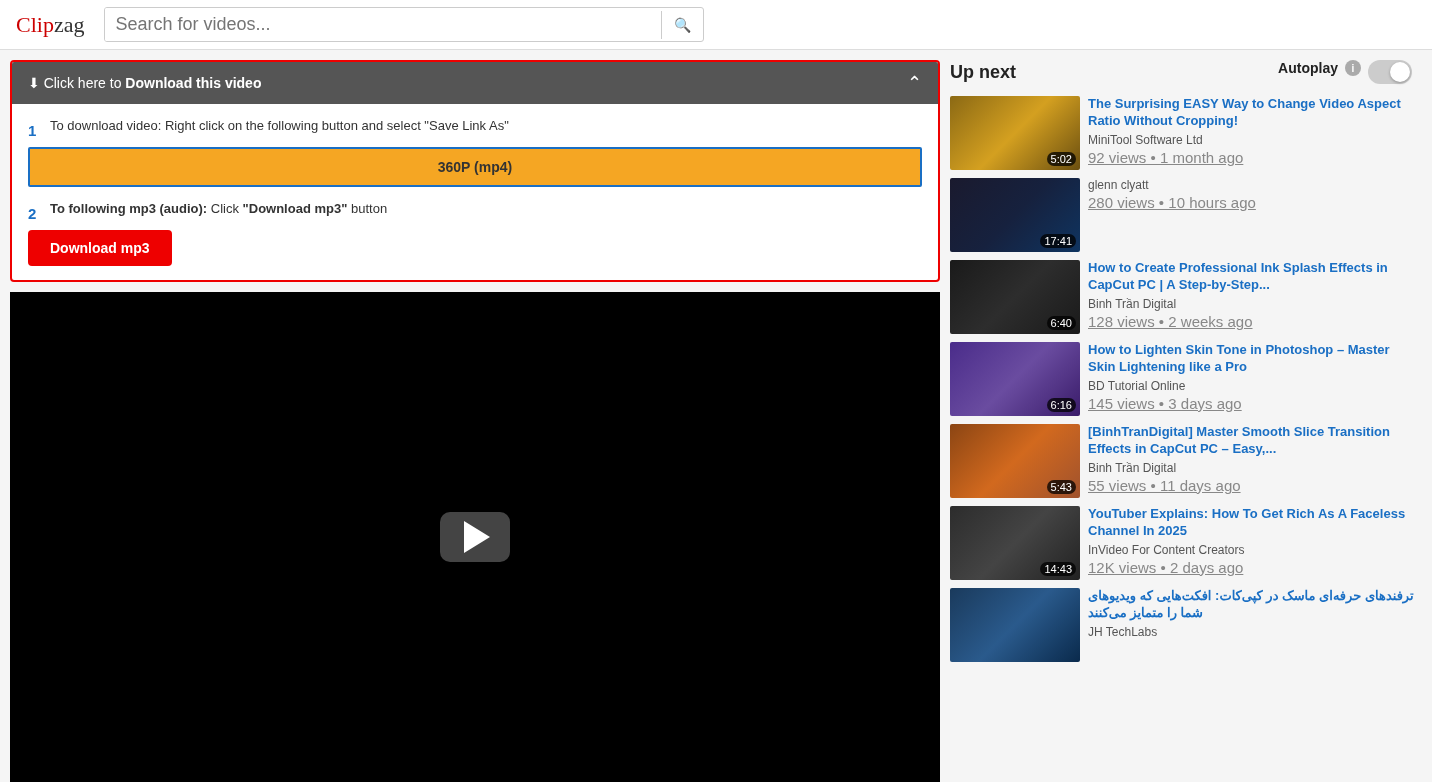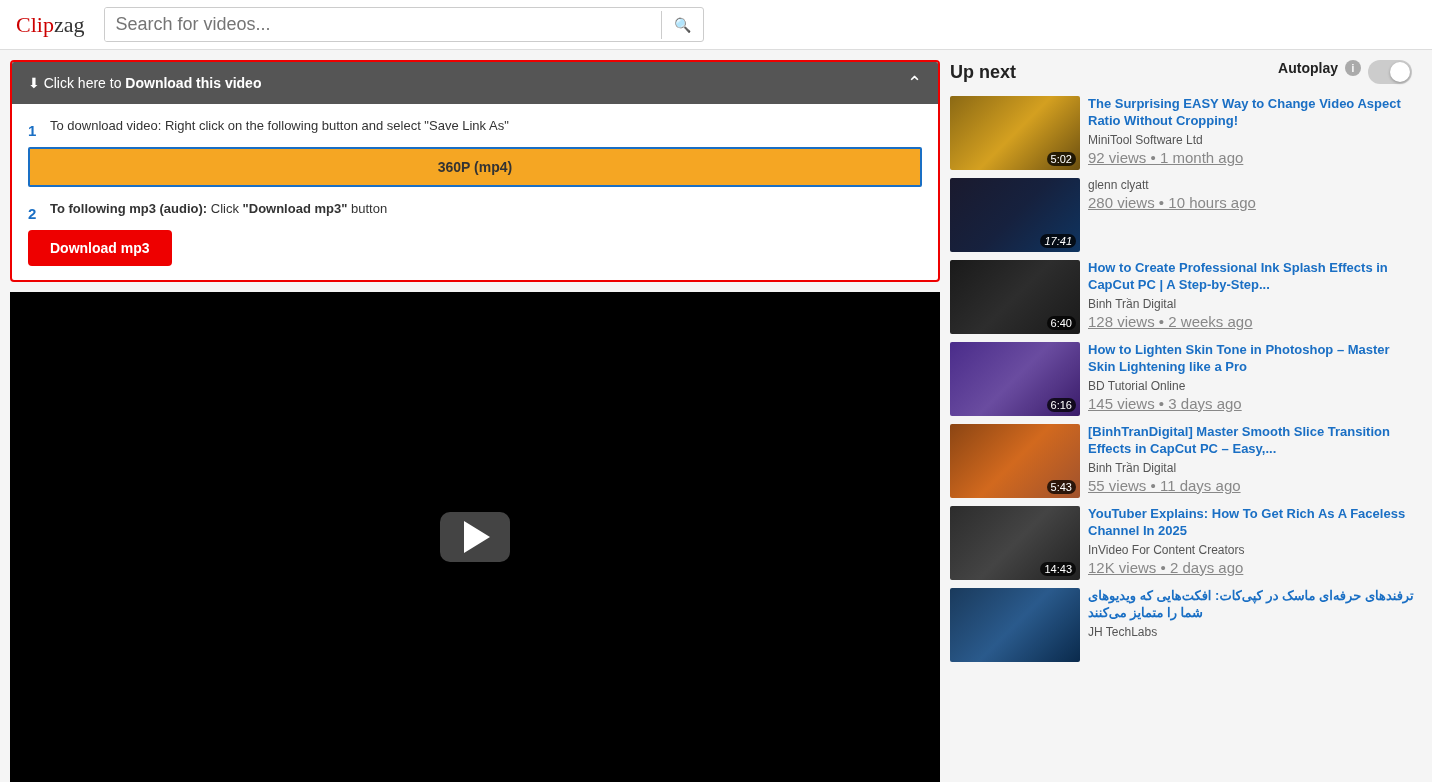--- a/index.html
+++ b/index.html
@@ -50,21 +50,21 @@
     .toggle { width: 44px; height: 24px; background: #ccc; border-radius: 12px; position: relative; cursor: pointer; }
     .toggle-knob { width: 20px; height: 20px; background: #fff; border-radius: 50%; position: absolute; top: 2px; right: 2px; box-shadow: 0 1px 3px rgba(0,0,0,0.3); }
 
     
     .video-list { display: flex; flex-direction: column; gap: 8px; overflow-y: auto; max-height: 700px; padding-right: 8px; }
     .video-item { display: flex; gap: 8px; cursor: pointer; }
     .video-thumb { flex: 0 0 130px; height: 74px; background: #000; position: relative; border-radius: 2px; overflow: hidden; }
     .thumb-duration { position: absolute; bottom: 4px; right: 4px; background: rgba(0,0,0,0.75); color: #fff; font-size: 11px; padding: 1px 4px; border-radius: 7px; }
     
     .thumb-1 { background: linear-gradient(135deg, #8B6914 0%, #D4A020 50%, #6B4F10 100%); }
-    .thumb-2 { background: linear-gradient(135deg, #1a1a2e 0%, #16213e 50%, #0f3460 100%); font-style: italic; }
+    .thumb-2 { background: linear-gradient(135deg, #1a1a2e 0%, #16213e 50%, #0f3460 100%); }
     .thumb-3 { background: linear-gradient(135deg, #1a1a1a 0%, #2d2d2d 50%, #1a1a1a 100%); }
     .thumb-4 { background: linear-gradient(135deg, #4a2c8a 0%, #6a4ca0 50%, #3a1c6a 100%); }
     .thumb-5 { background: linear-gradient(135deg, #8B4513 0%, #D2691E 50%, #A0522D 100%); }
     .thumb-6 { background: linear-gradient(135deg, #2c2c2c 0%, #444 50%, #222 100%); }
     .thumb-7 { background: linear-gradient(135deg, #1a3a5c 0%, #2a5a8c 50%, #0a2a4c 100%); }
 
     .video-info { flex: 1; }
     .video-title { font-size: 13px; font-weight: bold; color: #1a6fc4; line-height: 1.3; margin-bottom: 3px; }
     .video-channel { font-size: 12px; color: #555; margin-bottom: 2px; }
     .video-meta { font-size: 15px; color: #888; text-decoration: underline; }

